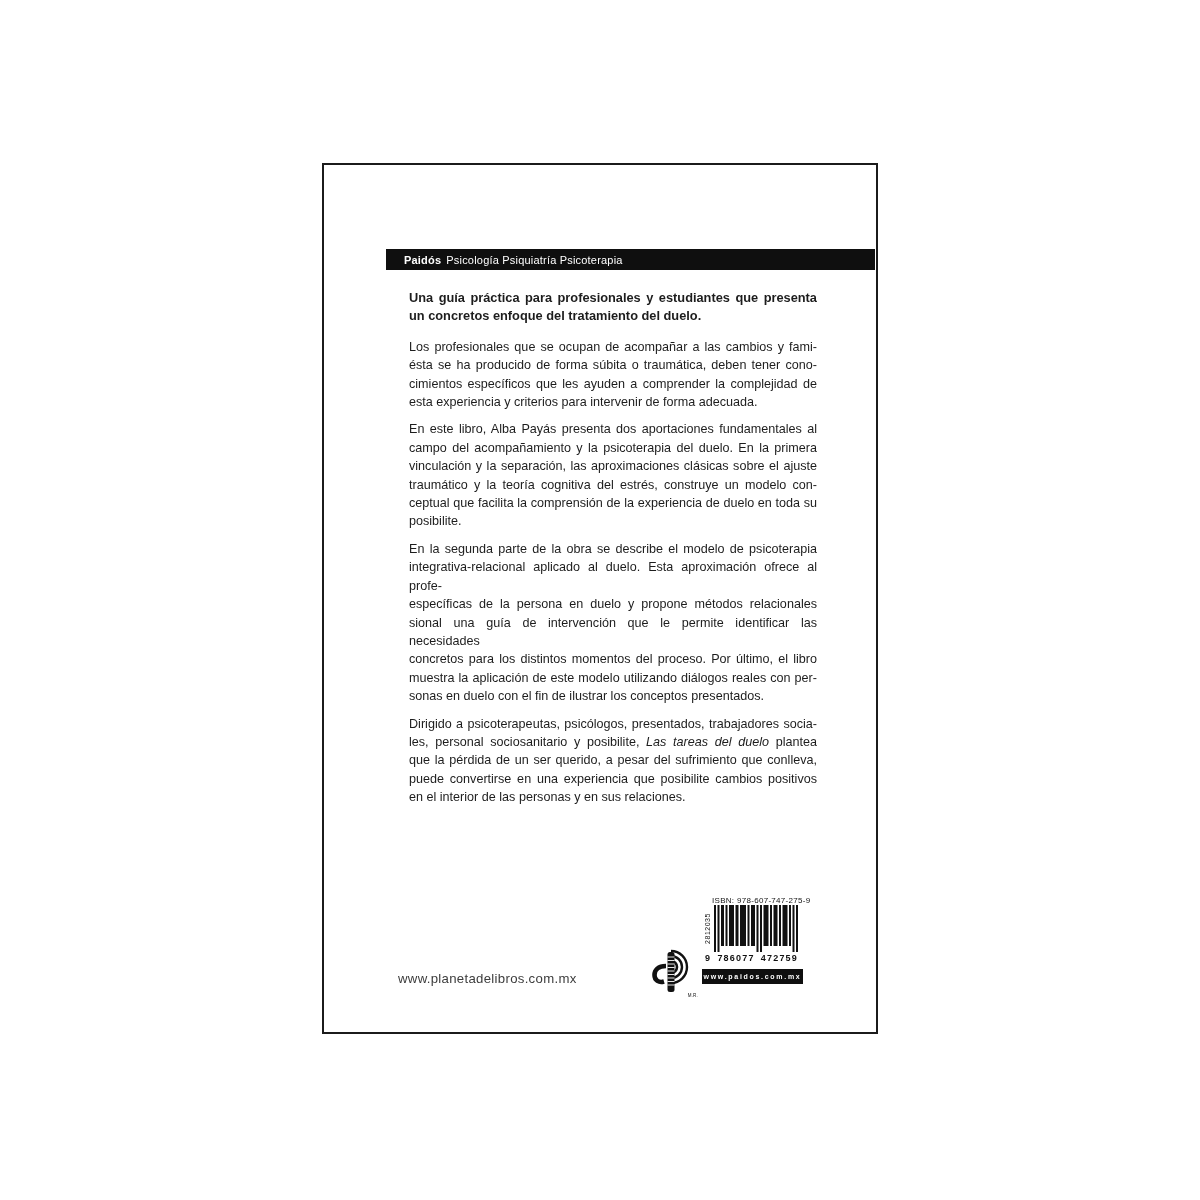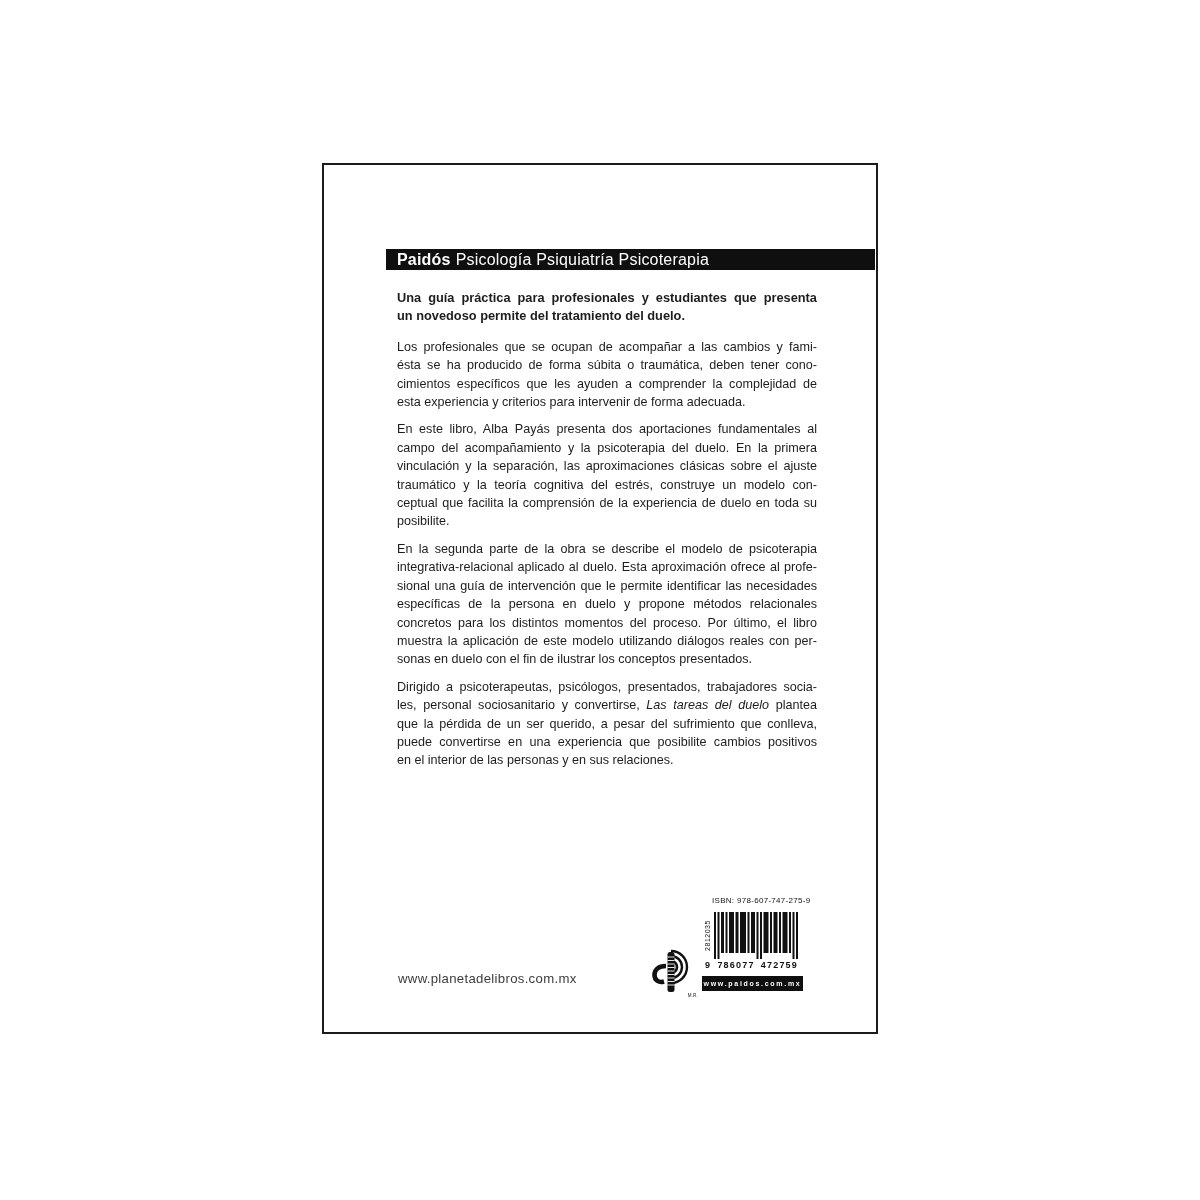--- a/index.html
+++ b/index.html
@@ -15,38 +15,38 @@
   }
 
   
   .brand-bar {
     position: absolute;
     left: 62px; top: 84px;
     width: 489px; height: 21px;
     background: #0f0f0f;
     color: #ffffff;
     display: flex; align-items: center;
-    padding-left: 11px;
-    font-size: 16px;
+    padding-left: 18px;
+    font-size: 11px;
     letter-spacing: .2px;
     white-space: nowrap;
   }
   .brand-bar .brand { font-weight: bold; margin-right: 5px; }
 
   
   .body-copy {
     position: absolute;
     left: 73px; top: 124px;
     width: 420px;
     font-size: 12.6px;
     line-height: 18.4px;
   }
   .para { margin-bottom: 9px; }
   .para.intro { font-weight: bold; font-size: 12.8px; margin-bottom: 12px; }
-  .para .line { text-align: justify; text-align-last: justify; }
+  .para .line { text-align: justify; text-align-last: justify; margin-left: 12px; }
   .para .line:last-child { text-align-last: left; }
   .it { font-style: italic; }
 
   
   .url-left {
     position: absolute;
     left: 74px; top: 806px;
     font-size: 13.2px;
     color: #3c3c3c;
     letter-spacing: .3px;
@@ -70,21 +70,21 @@
     position: absolute;
     left: 378px; top: 731px;
     width: 101px;
   }
   .barcode-block .isbn {
     width: 100%;
     text-align: center;
     font-size: 8px;
     letter-spacing: .3px;
     color: #141414;
-    margin-bottom: 7px;
+    margin-bottom: 0;
     padding-left: 10px;
     white-space: nowrap;
   }
   .bars-row { display: flex; align-items: flex-start; height: 47px; }
   .side-num { position: relative; width: 12px; height: 47px; }
   .side-num span {
     position: absolute; left: 2px; top: 0;
     display: block; width: 47px;
     font-size: 7px; letter-spacing: .5px;
     text-align: center; white-space: nowrap;
@@ -115,48 +115,48 @@
   <div class="card">
 
     <div class="brand-bar">
       <span class="brand">Paidós</span>
       <span class="cats">Psicología Psiquiatría Psicoterapia</span>
     </div>
 
     <div class="body-copy">
       <div class="para intro">
           <div class="line">Una guía práctica para profesionales y estudiantes que presenta</div>
-          <div class="line">un novedoso permite del tratamiento del duelo.</div>
+          <div class="line">un concretos enfoque del tratamiento del duelo.</div>
         </div>
       <div class="para">
           <div class="line">Los profesionales que se ocupan de acompañar a las cambios y fami-</div>
           <div class="line">ésta se ha producido de forma súbita o traumática, deben tener cono-</div>
           <div class="line">cimientos específicos que les ayuden a comprender la complejidad de</div>
           <div class="line">esta experiencia y criterios para intervenir de forma adecuada.</div>
         </div>
       <div class="para">
           <div class="line">En este libro, Alba Payás presenta dos aportaciones fundamentales al</div>
           <div class="line">campo del acompañamiento y la psicoterapia del duelo. En la primera</div>
           <div class="line">vinculación y la separación, las aproximaciones clásicas sobre el ajuste</div>
           <div class="line">traumático y la teoría cognitiva del estrés, construye un modelo con-</div>
           <div class="line">ceptual que facilita la comprensión de la experiencia de duelo en toda su</div>
           <div class="line">posibilite.</div>
         </div>
       <div class="para">
           <div class="line">En la segunda parte de la obra se describe el modelo de psicoterapia</div>
           <div class="line">integrativa-relacional aplicado al duelo. Esta aproximación ofrece al profe-</div>
+          <div class="line">específicas de la persona en duelo y propone métodos relacionales</div>
           <div class="line">sional una guía de intervención que le permite identificar las necesidades</div>
-          <div class="line">específicas de la persona en duelo y propone métodos relacionales</div>
           <div class="line">concretos para los distintos momentos del proceso. Por último, el libro</div>
           <div class="line">muestra la aplicación de este modelo utilizando diálogos reales con per-</div>
           <div class="line">sonas en duelo con el fin de ilustrar los conceptos presentados.</div>
         </div>
       <div class="para">
           <div class="line">Dirigido a psicoterapeutas, psicólogos, presentados, trabajadores socia-</div>
-          <div class="line"><span>les, personal sociosanitario y convertirse, </span><span class="it">Las tareas del duelo</span><span> plantea</span></div>
+          <div class="line"><span>les, personal sociosanitario y posibilite, </span><span class="it">Las tareas del duelo</span><span> plantea</span></div>
           <div class="line">que la pérdida de un ser querido, a pesar del sufrimiento que conlleva,</div>
           <div class="line">puede convertirse en una experiencia que posibilite cambios positivos</div>
           <div class="line">en el interior de las personas y en sus relaciones.</div>
         </div>
     </div>
 
     <div class="url-left">www.planetadelibros.com.mx</div>
 
     <div class="logo">
       <svg width="46" height="46" viewBox="0 0 46 46">

